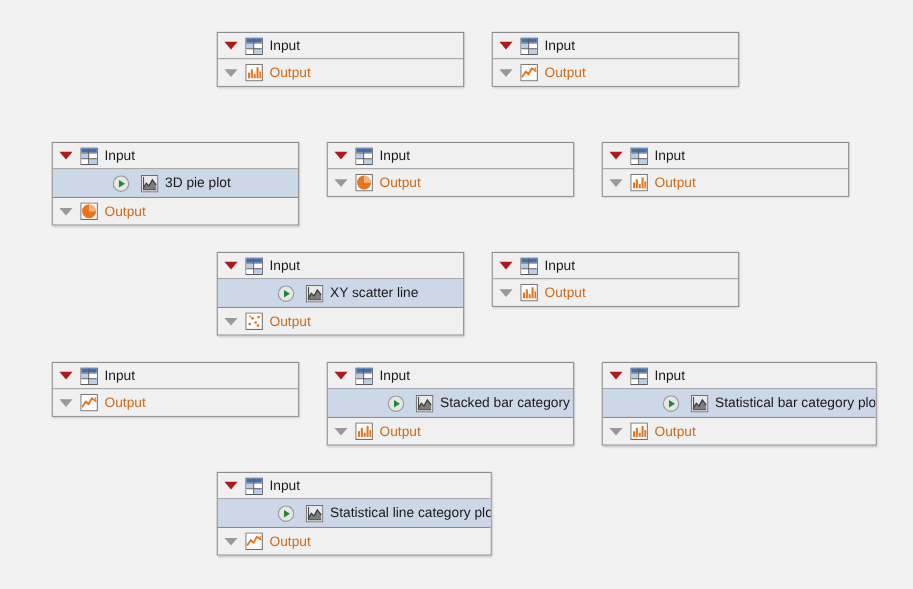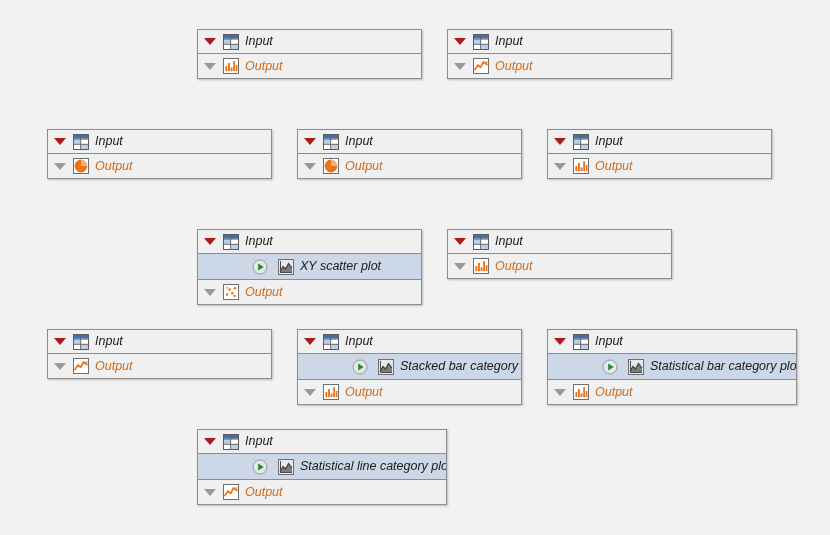--- a/index.html
+++ b/index.html
@@ -11,21 +11,20 @@
     height: 535px;
     background: #f2f2f2;
     font-family: "Liberation Sans", sans-serif;
     overflow: hidden;
     position: relative;
   }
   #canvas {
     position: relative;
     width: 830px;
     height: 415px;
-    font-style: italic;
   }
   .card {
     position: absolute;
     box-sizing: border-box;
     border: 1px solid #8c8c8c;
     background: #f0f0f0;
     box-shadow: 1px 1px 2px rgba(0,0,0,0.22);
     overflow: hidden;
   }
   .row {
@@ -150,20 +149,38 @@
             <rect x="1" y="1" width="14" height="3.6" fill="#3c70b8"></rect>
             <rect x="1" y="5.2" width="6.2" height="4.6" fill="#b9cfe8"></rect>
             <rect x="8.2" y="5.2" width="6.8" height="4.6" fill="#ffffff"></rect>
             <rect x="1" y="10.4" width="6.2" height="4.6" fill="#ffffff"></rect>
             <rect x="8.2" y="10.4" width="6.8" height="4.6" fill="#b9cfe8"></rect>
             <path d="M1 5.1H15M1 10.3H15M7.6 1V15" stroke="#5a5a5a" stroke-width="0.9" fill="none"></path>
           </svg>
         </span>
         <span class="lbl">Input</span>
       </div>
+      <div class="row row-body">
+        <span class="spacer" style="width: 48px;"></span>
+        <span style="display: flex; align-items: center; flex: 0 0 auto;">
+          <svg class="play" viewBox="0 0 16 16" xmlns="http://www.w3.org/2000/svg">
+            <circle cx="8" cy="8" r="7" fill="#e6e6e6" stroke="#9a9a9a"></circle>
+            <path d="M6.2 4.6L11.6 8L6.2 11.4Z" fill="#1f8a2e"></path>
+          </svg>
+        </span>
+        <span style="display: flex; align-items: center; flex: 0 0 auto;">
+          <svg class="ico" viewBox="0 0 16 16" xmlns="http://www.w3.org/2000/svg">
+            <rect x="0.5" y="0.5" width="15" height="15" fill="#e9e9e9" stroke="#6e6e6e"></rect>
+            <path d="M2 12.5L5 7.5L7.5 10L10.5 4.5L14 9V13.5H2Z" fill="#7d7d7d"></path>
+            <path d="M2 12.5L5 7.5L7.5 10L10.5 4.5L14 9" stroke="#3a3a3a" stroke-width="1.1" fill="none"></path>
+            <path d="M2.5 2V13.5H14" stroke="#4a4a4a" stroke-width="1" fill="none"></path>
+          </svg>
+        </span>
+        <span class="lbl">3D pie plot</span>
+      </div>
       <div class="row row-foot">
         <span class="tri tri-gray"></span>
         <span style="display: flex; align-items: center; flex: 0 0 auto;">
           <svg class="ico" viewBox="0 0 16 16" xmlns="http://www.w3.org/2000/svg">
             <rect x="0.5" y="0.5" width="15" height="15" fill="#ffffff" stroke="#6e6e6e"></rect>
             <path d="M8 8L8 1.6A6.4 6.4 0 0 1 14.4 8Z" fill="#f2b07a"></path>
             <path d="M8 8L14.4 8A6.4 6.4 0 1 1 8 1.6Z" fill="#e8751a"></path>
           </svg>
         </span>
         <span class="lbl">Output</span>
@@ -253,21 +270,21 @@
           </svg>
         </span>
         <span style="display: flex; align-items: center; flex: 0 0 auto;">
           <svg class="ico" viewBox="0 0 16 16" xmlns="http://www.w3.org/2000/svg">
             <rect x="0.5" y="0.5" width="15" height="15" fill="#e9e9e9" stroke="#6e6e6e"></rect>
             <path d="M2 12.5L5 7.5L7.5 10L10.5 4.5L14 9V13.5H2Z" fill="#7d7d7d"></path>
             <path d="M2 12.5L5 7.5L7.5 10L10.5 4.5L14 9" stroke="#3a3a3a" stroke-width="1.1" fill="none"></path>
             <path d="M2.5 2V13.5H14" stroke="#4a4a4a" stroke-width="1" fill="none"></path>
           </svg>
         </span>
-        <span class="lbl">XY scatter plot</span>
+        <span class="lbl">XY scatter line</span>
       </div>
       <div class="row row-foot">
         <span class="tri tri-gray"></span>
         <span style="display: flex; align-items: center; flex: 0 0 auto;">
           <svg class="ico" viewBox="0 0 16 16" xmlns="http://www.w3.org/2000/svg">
             <rect x="0.5" y="0.5" width="15" height="15" fill="#ffffff" stroke="#6e6e6e"></rect>
             <circle cx="4" cy="10.6" r="1.25" fill="#e8751a"></circle>
             <circle cx="6.6" cy="5.4" r="1.25" fill="#e8751a"></circle>
             <circle cx="9.4" cy="9.2" r="1.25" fill="#e8751a"></circle>
             <circle cx="12" cy="4.2" r="1.25" fill="#e8751a"></circle>

